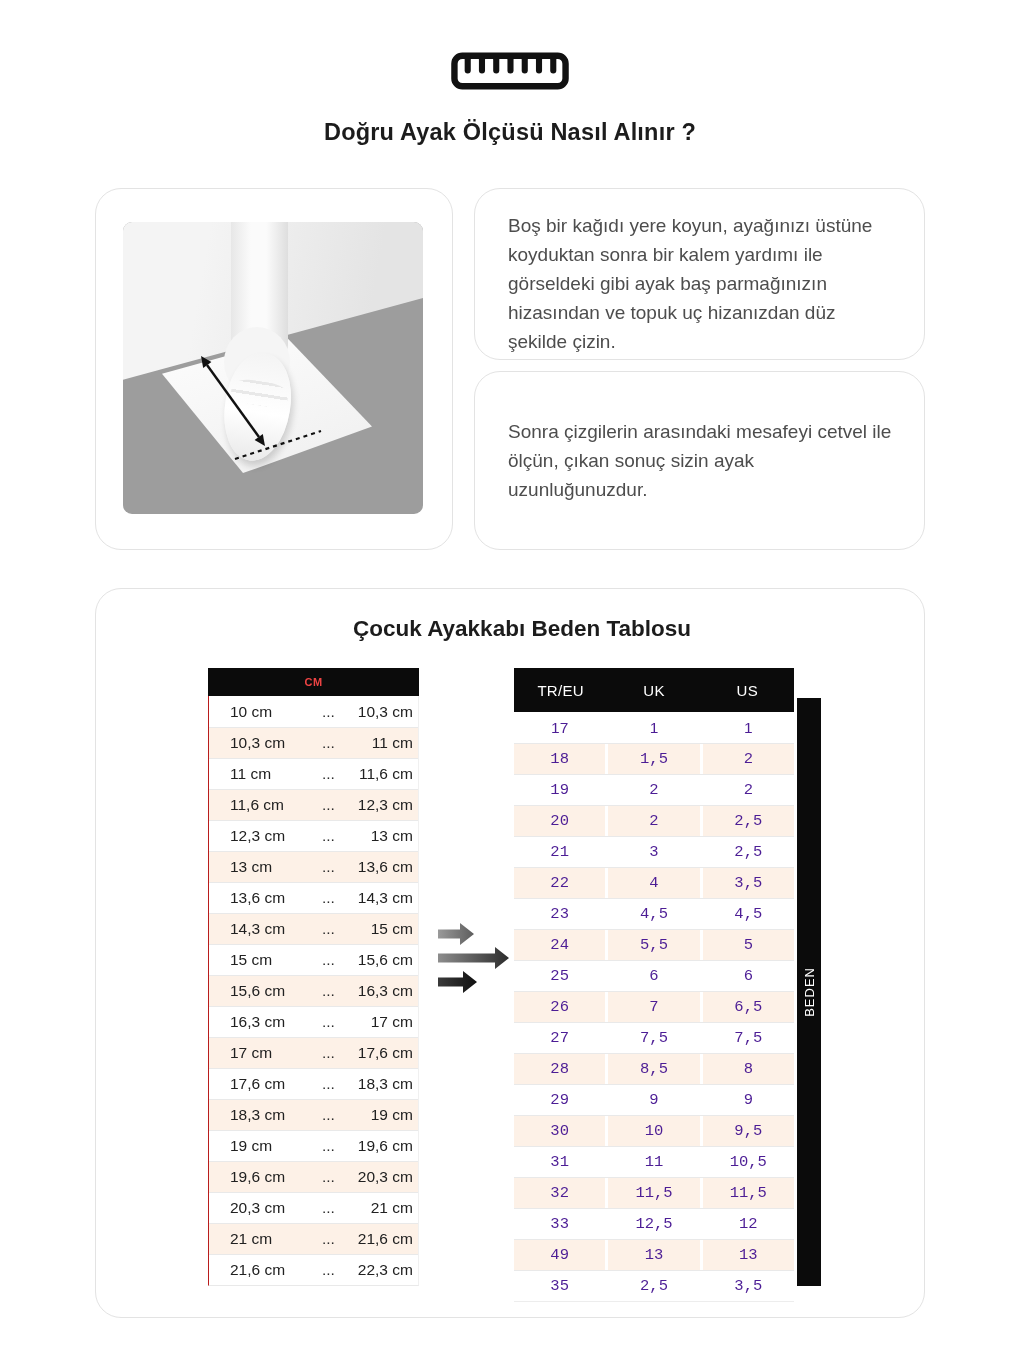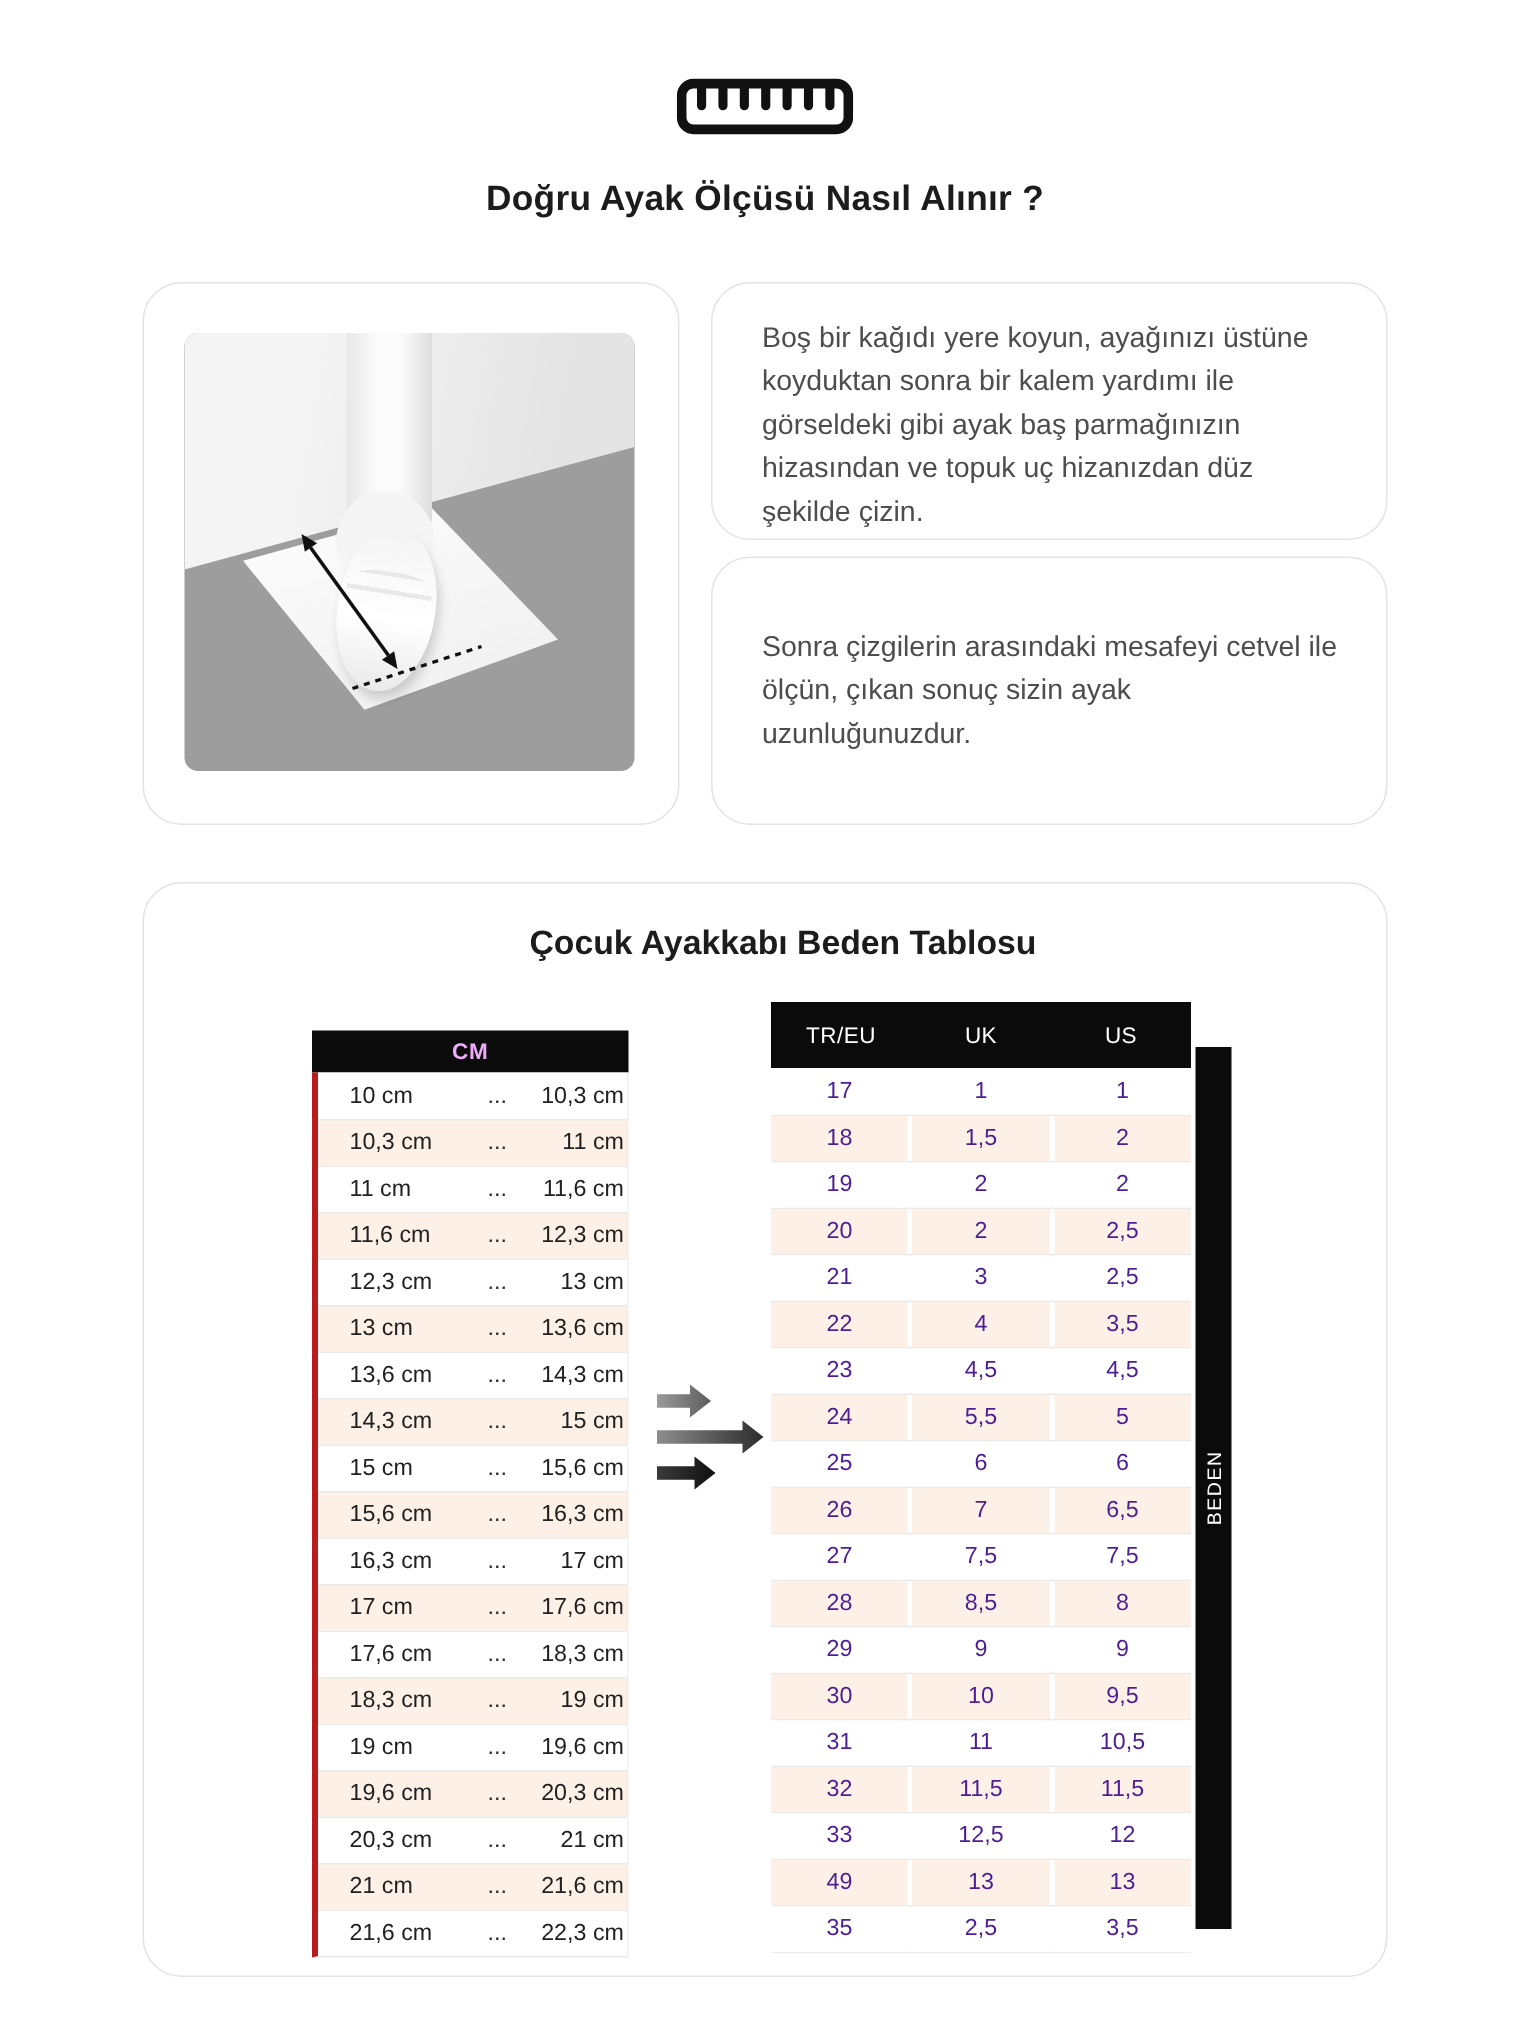--- a/index.html
+++ b/index.html
@@ -72,40 +72,40 @@
     position:absolute;left:95px;top:588px;width:830px;height:730px;box-sizing:border-box;
     border:1.5px solid var(--card-border);border-radius:26px;background:#fff;
   }
   .sec2-title{
     position:absolute;left:12px;top:27px;width:100%;text-align:center;
     font-size:22.5px;font-weight:700;color:#1c1c1c;
   }
   
   .cm-table{position:absolute;left:112px;top:79px;width:211px;}
   .cm-head{
-    height:28px;background:var(--header-bg);color:#f0abfc;display:flex;align-items:center;
-    justify-content:center;font-size:15px;font-weight:600;letter-spacing:.5px;margin-top:19px;
-  }
-  .cm-body{box-sizing:border-box;border-left:4px solid #b91c1c;border-right:1px solid #f0f0f0;border-bottom:1px solid var(--row-sep);}
+    height:28px;background:var(--header-bg);color:#ef4444;display:flex;align-items:center;
+    justify-content:center;font-size:11px;font-weight:600;letter-spacing:.5px;
+  }
+  .cm-body{box-sizing:border-box;border-left:1px solid #b91c1c;border-right:1px solid #f0f0f0;border-bottom:1px solid var(--row-sep);}
   .cm-row{height:31px;box-sizing:border-box;display:flex;align-items:center;font-size:15.5px;color:#212121;background:#fff;}
   .cm-row + .cm-row{border-top:1px solid var(--row-sep);}
   .cm-row.alt{background:var(--row-alt);}
   .cm-from{flex:0 0 92px;padding-left:21px;text-align:left;}
   .cm-dots{flex:1;text-align:center;color:#2a2a2a;}
   .cm-to{flex:0 0 78px;text-align:right;padding-right:20px;}
   
   .size-table{position:absolute;left:418px;top:79px;width:280px;}
   .size-head{
     height:44px;background:var(--header-bg);color:#fff;display:flex;align-items:center;
     font-size:15px;font-weight:500;
   }
   .size-hcell{flex:1;text-align:center;letter-spacing:.3px;}
   .size-body{border-bottom:1px solid #ededed;}
   .size-row{height:31px;box-sizing:border-box;display:flex;gap:3px;background:#fff;}
-  .size-row + .size-row{border-top:1px solid var(--row-sep);}
+  .size-row + .size-row{border-top:1px solid var(--row-sep);font-family:Liberation Mono, monospace;}
   .size-cell{flex:1;display:flex;align-items:center;justify-content:center;font-size:15.5px;color:#4c1d95;background:#fff;}
   .size-row.alt .size-cell{background:var(--row-alt);}
   
   .beden-bar{
     position:absolute;left:701px;top:109px;width:24px;height:588px;background:var(--header-bg);
     display:flex;align-items:center;justify-content:center;
   }
   .beden-bar span{
     writing-mode:vertical-rl;transform:rotate(180deg);color:#ffffff;
     font-size:13px;letter-spacing:1px;font-weight:500;

